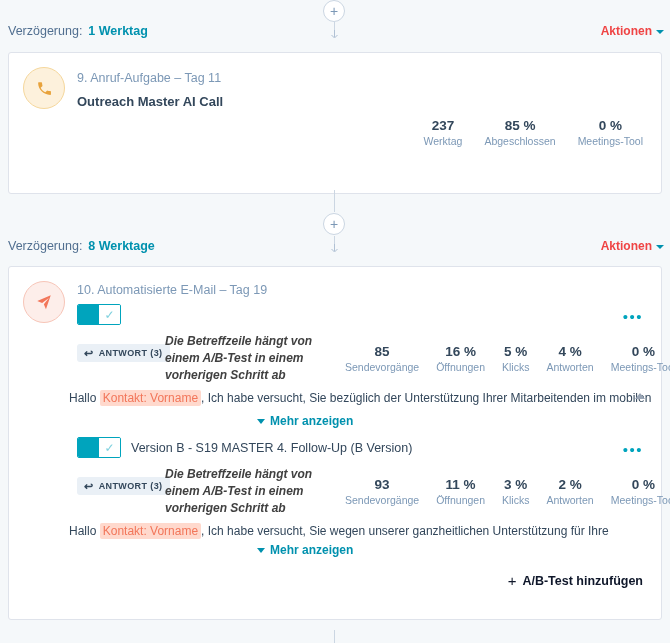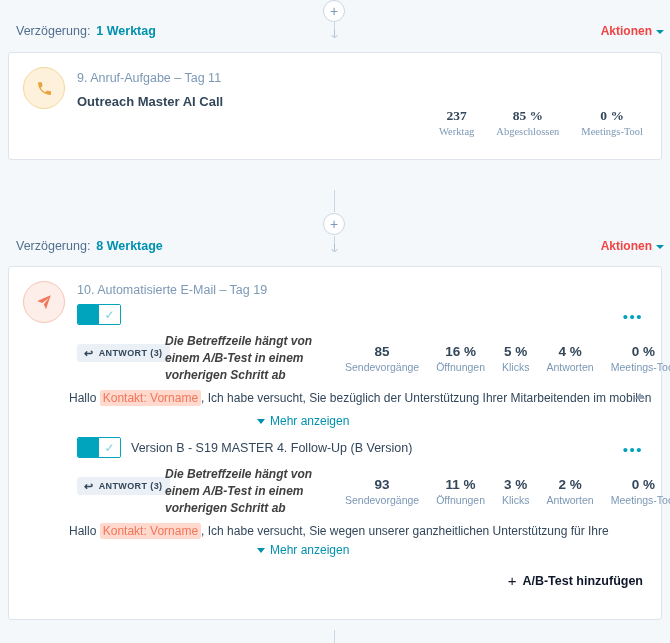--- a/index.html
+++ b/index.html
@@ -43,21 +43,21 @@
 
   
   .step-head {
     position: absolute;
     left: 0; right: 0;
     height: 22px;
     display: flex;
     align-items: center;
     font-size: 12.5px;
   }
-  .delay-label { color: #516f90; margin-left: 16px; }
+  .delay-label { color: #516f90; margin-left: 8px; }
   .delay-value { color: #0091ae; font-weight: bold; margin-left: 6px; text-align: center; }
   .actions-link {
     margin-left: auto;
     margin-right: 6px;
     color: #ef4444;
     font-weight: bold;
     font-size: 12px;
     cursor: pointer;
     white-space: nowrap;
   }
@@ -187,21 +187,21 @@
   .token {
     background: #ffd9cd;
     color: #f2765a;
     padding: 1px 3px;
     border-radius: 2px;
   }
 
   .show-more {
     position: absolute;
     font-size: 12px;
-    font-weight: normal;
+    font-weight: bold;
     color: #0091ae;
     cursor: pointer;
     white-space: nowrap;
   }
   .show-more .chev {
     display: inline-block;
     margin-right: 5px;
     border-left: 4px solid transparent;
     border-right: 4px solid transparent;
     border-top: 5px solid #0091ae;
@@ -246,30 +246,30 @@
   </div>
 
   <div class="step-head" style="top:20px;">
     <span class="delay-label">Verzögerung:</span>
     <span class="delay-value">1 Werktag</span>
     <span class="actions-link">
       <span>Aktionen</span><span class="caret-dn"></span>
     </span>
   </div>
 
-  <div class="card" style="top:52px;height:108px;">
+  <div class="card" style="top:52px;height:142px;">
     <div class="badge-circle badge-call" style="left:14px; top:14px;">
       <svg width="17" height="17" viewBox="0 0 24 24" fill="#e8a33d">
         <path d="M6.6 10.8c1.4 2.8 3.8 5.1 6.6 6.6l2.2-2.2c.3-.3.7-.4 1-.2 1.2.4 2.4.6 3.7.6.6 0 1 .4 1 1V20c0 .6-.4 1-1 1C10.6 21 3 13.4 3 4c0-.6.4-1 1-1h3.5c.6 0 1 .4 1 1 0 1.3.2 2.5.6 3.7.1.4 0 .8-.2 1L6.6 10.8z"></path>
       </svg>
     </div>
     <div class="step-title" style="left:68px; top:18px;">9. Anruf-Aufgabe – Tag 11</div>
     <div class="step-name" style="left:68px; top:41px;">Outreach Master AI Call</div>
 
-    <div class="stats" style="right:18px; top:54px; gap:22px;font-family:Liberation Serif, serif;">
+    <div class="stats" style="right:18px; top:64px; gap:22px;">
       <div class="stat">
         <span class="stat-val">237</span>
         <span class="stat-lbl">Werktag</span>
       </div>
       <div class="stat">
         <span class="stat-val">85 %</span>
         <span class="stat-lbl">Abgeschlossen</span>
       </div>
       <div class="stat">
         <span class="stat-val">0 %</span>

